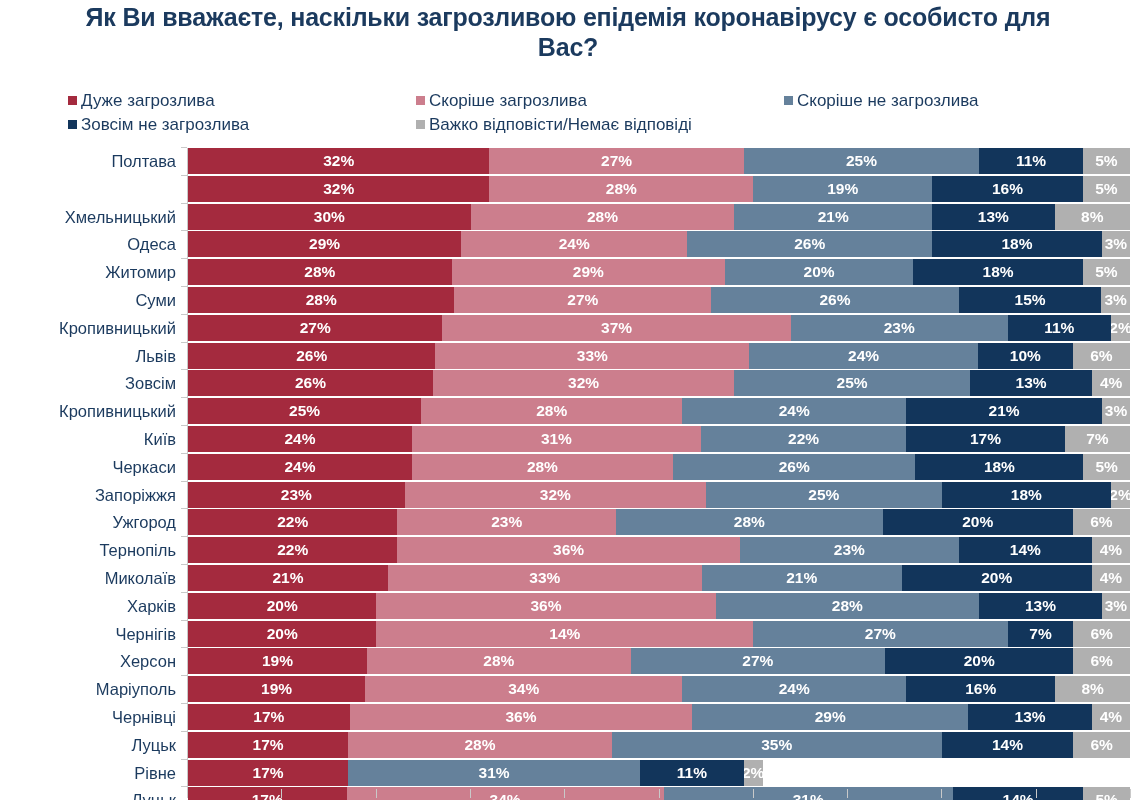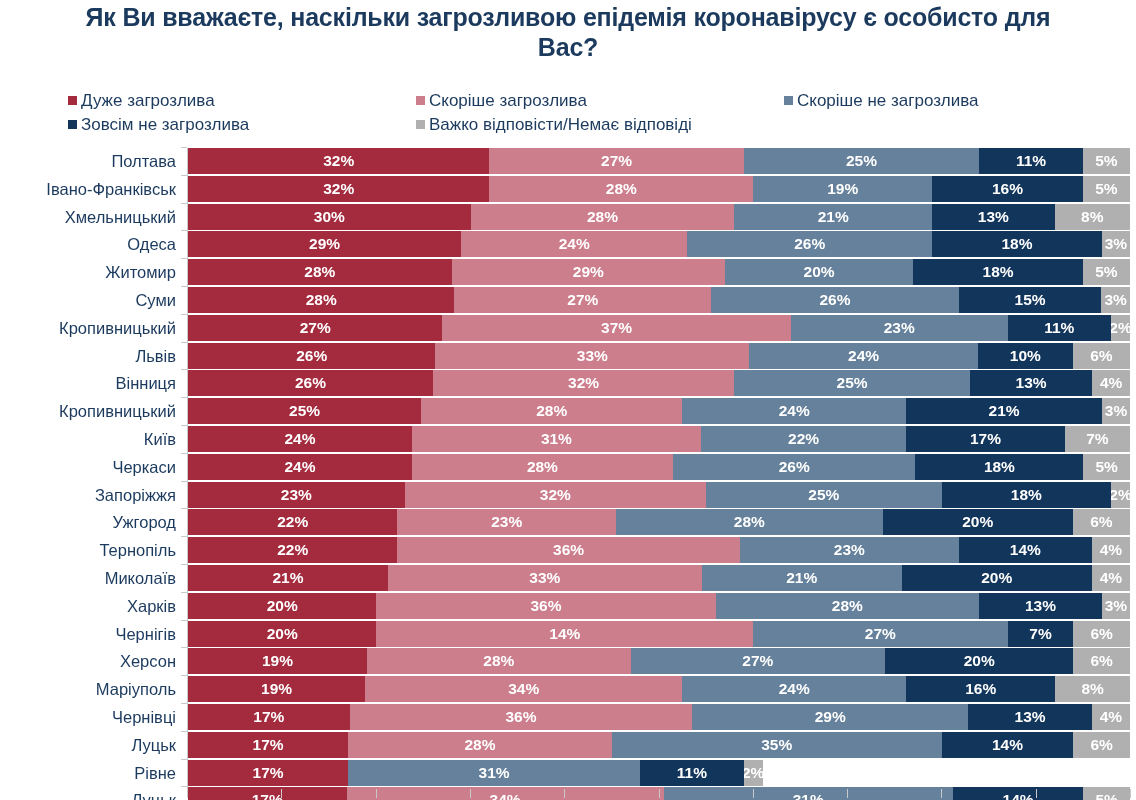--- a/index.html
+++ b/index.html
@@ -215,21 +215,20 @@
           </div>
           <div class="seg" style="background: rgb(18, 53, 91); flex: 0 0 11%;">
             <span class="seg-label">11%</span>
           </div>
           <div class="seg" style="background: rgb(176, 176, 176); flex: 0 0 5%;">
             <span class="seg-label">5%</span>
           </div>
         </div>
       </div>
       <div class="row">
-        <div class="row-label">Івано-Франківськ</div>
         <div class="bar-track">
           <div class="seg" style="background: rgb(164, 42, 62); flex: 0 0 32%;">
             <span class="seg-label">32%</span>
           </div>
           <div class="seg" style="background: rgb(204, 126, 141); flex: 0 0 28%;">
             <span class="seg-label">28%</span>
           </div>
           <div class="seg" style="background: rgb(101, 129, 155); flex: 0 0 19%;">
             <span class="seg-label">19%</span>
           </div>
@@ -355,21 +354,21 @@
           </div>
           <div class="seg" style="background: rgb(18, 53, 91); flex: 0 0 10.101%;">
             <span class="seg-label">10%</span>
           </div>
           <div class="seg" style="background: rgb(176, 176, 176); flex: 0 0 6.06061%;">
             <span class="seg-label">6%</span>
           </div>
         </div>
       </div>
       <div class="row">
-        <div class="row-label">Вінниця</div>
+        <div class="row-label">Зовсім</div>
         <div class="bar-track">
           <div class="seg" style="background: rgb(164, 42, 62); flex: 0 0 26%;">
             <span class="seg-label">26%</span>
           </div>
           <div class="seg" style="background: rgb(204, 126, 141); flex: 0 0 32%;">
             <span class="seg-label">32%</span>
           </div>
           <div class="seg" style="background: rgb(101, 129, 155); flex: 0 0 25%;">
             <span class="seg-label">25%</span>
           </div>

